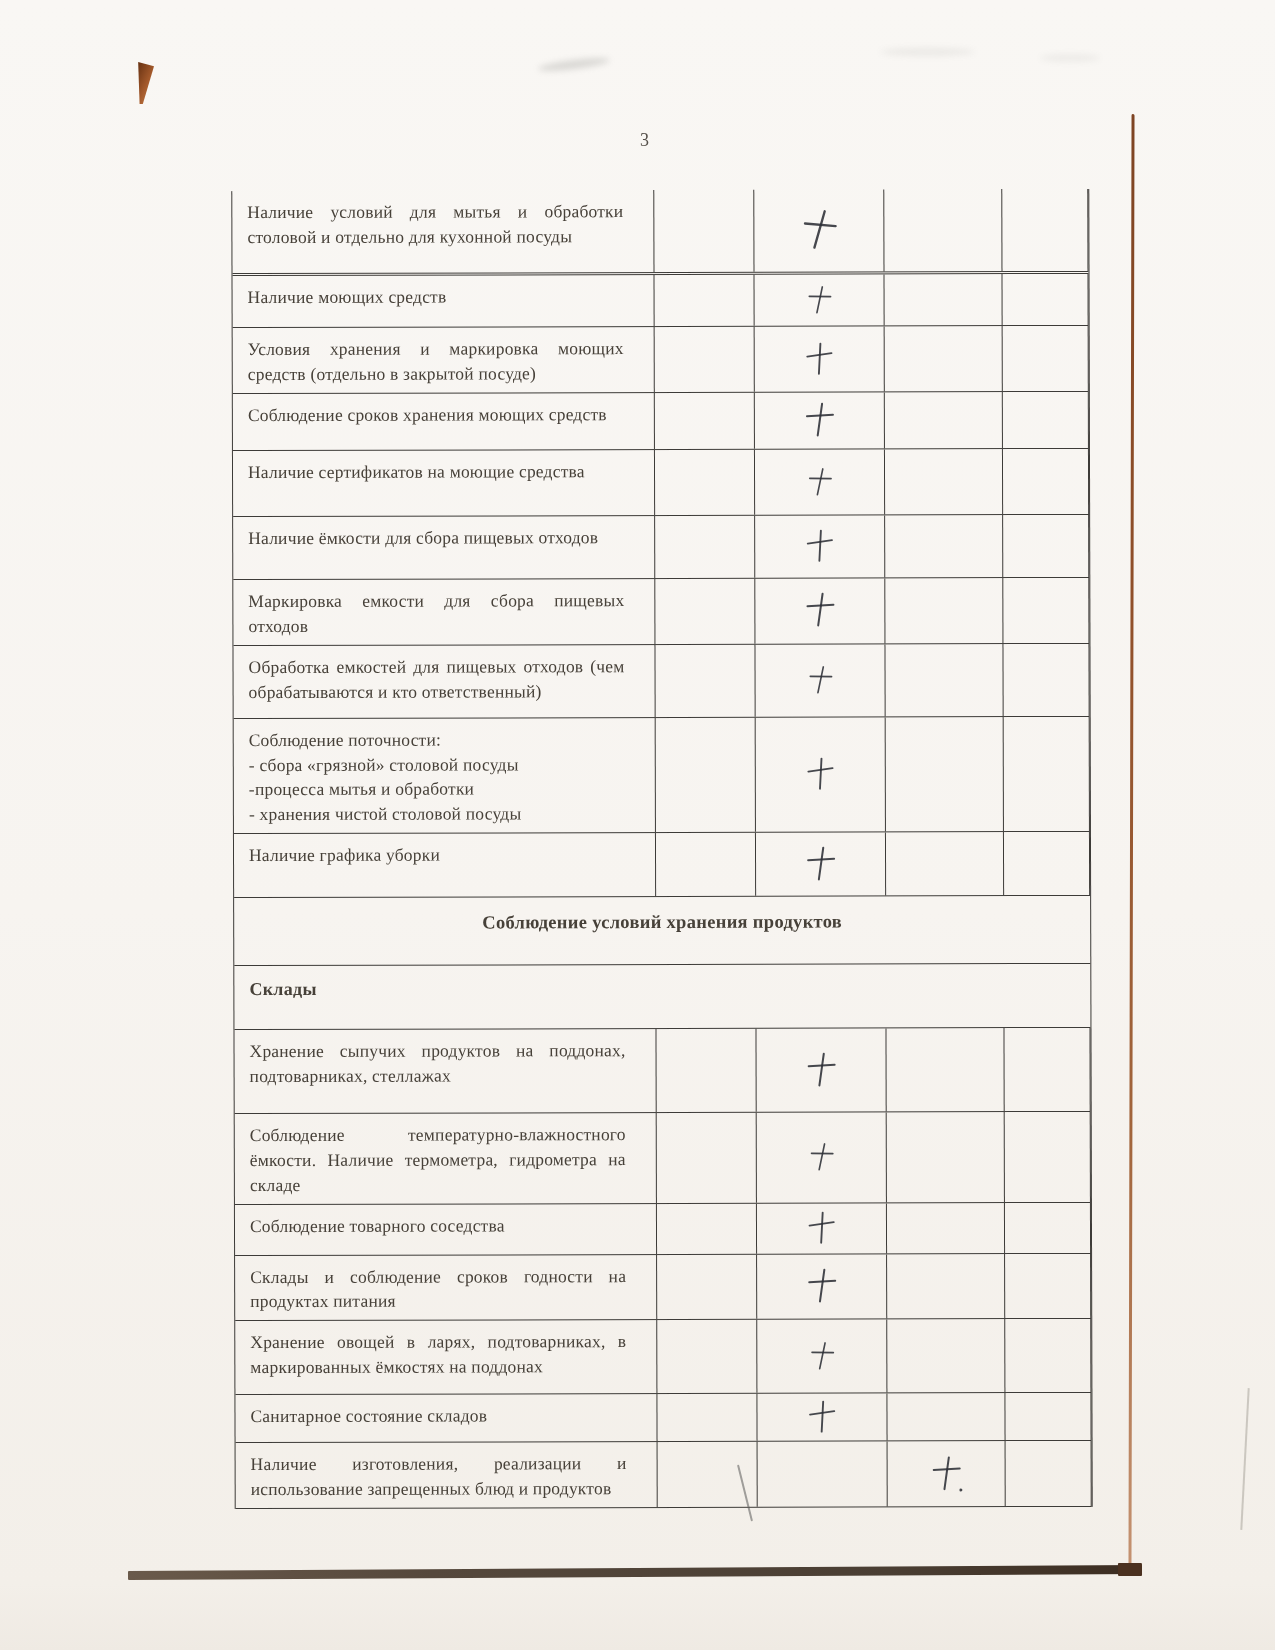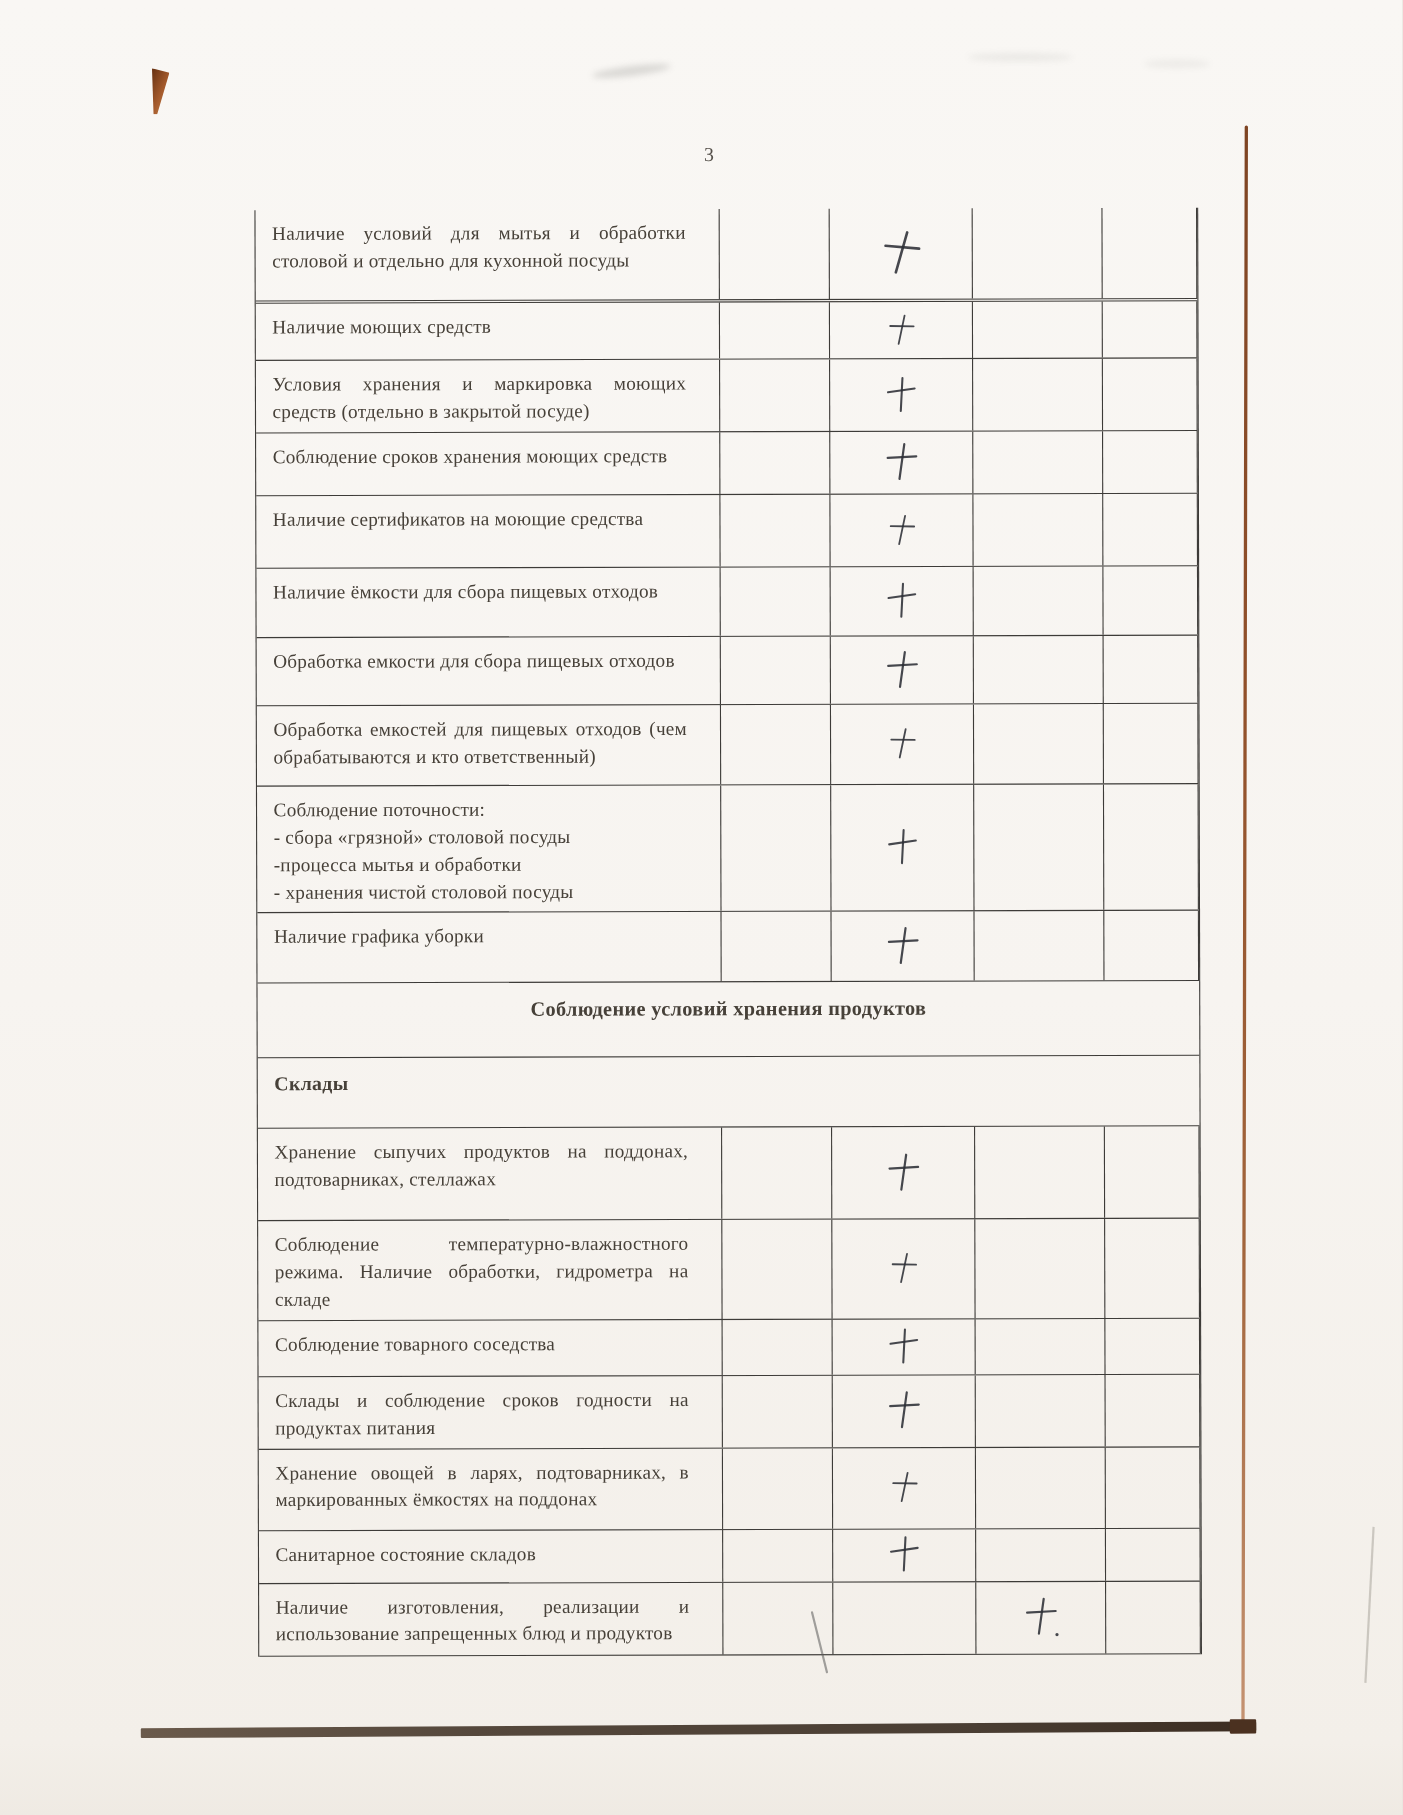--- a/index.html
+++ b/index.html
@@ -184,21 +184,21 @@
         <div class="cell val v2">
           <span class="plus m2">
             <i class="pv"></i>
             <i class="ph"></i>
           </span>
         </div>
         <div class="cell val v3"></div>
         <div class="cell val v4"></div>
       </div>
       <div class="row item" style="min-height: 61px;">
-        <div class="cell text">Обработка емкости для сбора пищевых отходов</div>
+        <div class="cell text">Маркировка емкости для сбора пищевых отходов</div>
         <div class="cell val v1"></div>
         <div class="cell val v2">
           <span class="plus m0">
             <i class="pv"></i>
             <i class="ph"></i>
           </span>
         </div>
         <div class="cell val v3"></div>
         <div class="cell val v4"></div>
       </div>
@@ -253,21 +253,21 @@
         <div class="cell val v2">
           <span class="plus m0">
             <i class="pv"></i>
             <i class="ph"></i>
           </span>
         </div>
         <div class="cell val v3"></div>
         <div class="cell val v4"></div>
       </div>
       <div class="row item" style="min-height: 70px;">
-        <div class="cell text">Соблюдение температурно-влажностного режима. Наличие обработки, гидрометра на складе</div>
+        <div class="cell text">Соблюдение температурно-влажностного ёмкости. Наличие термометра, гидрометра на складе</div>
         <div class="cell val v1"></div>
         <div class="cell val v2">
           <span class="plus m1">
             <i class="pv"></i>
             <i class="ph"></i>
           </span>
         </div>
         <div class="cell val v3"></div>
         <div class="cell val v4"></div>
       </div>

